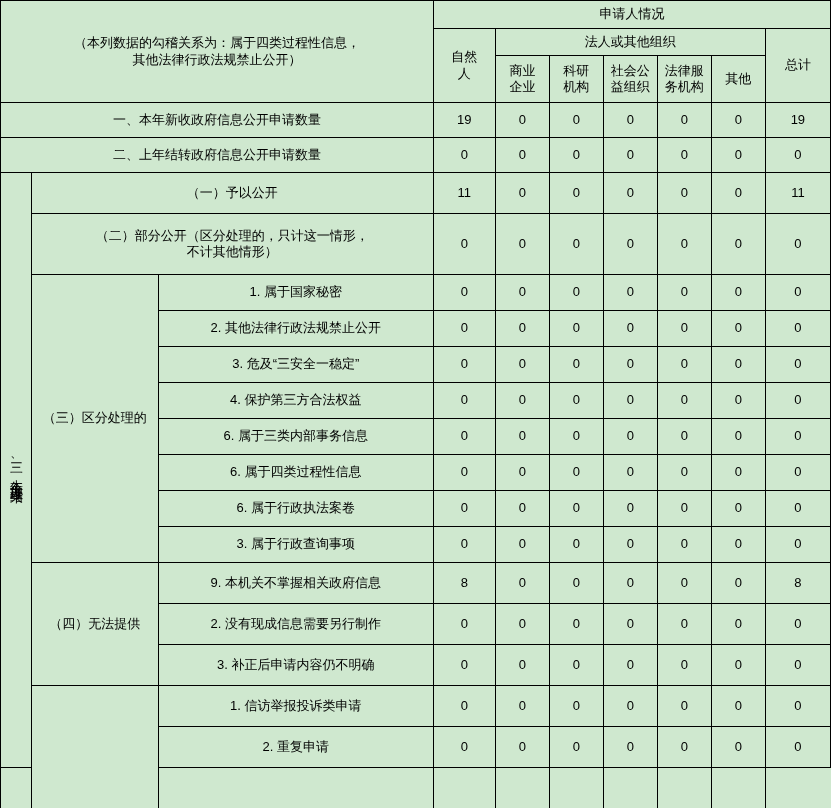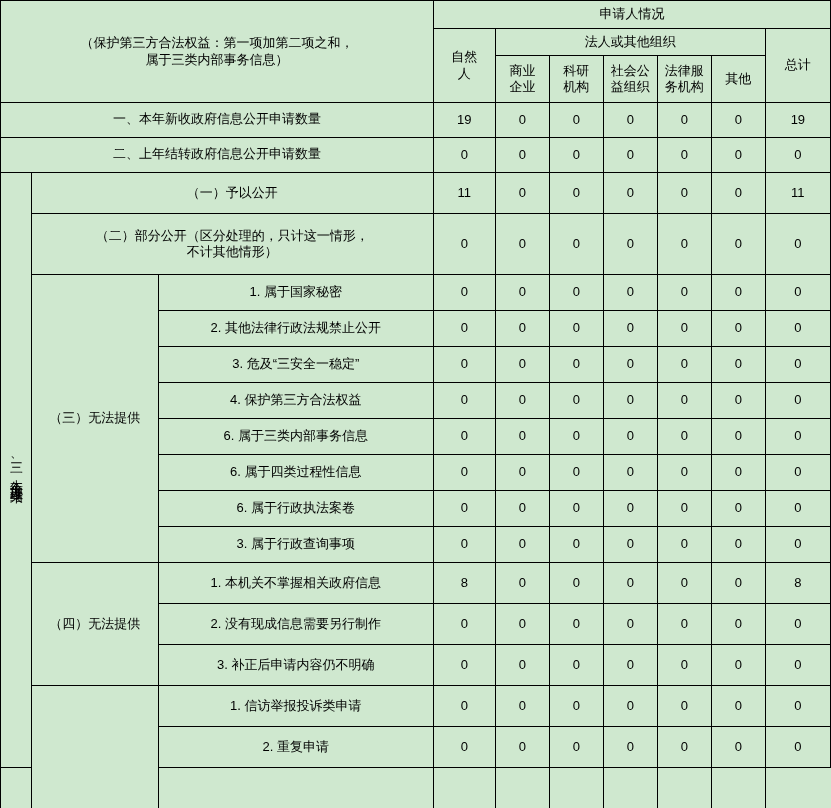--- a/index.html
+++ b/index.html
@@ -61,21 +61,20 @@
   }
   .hdr-total {
     font-size: 14px;
     margin-left: 21px;
   }
   .row-main {
     text-align: left;
     padding-left: 8px;
     font-size: 14px;
     height: 34px;
-    font-family: Liberation Mono, monospace;
   }
   .cell-lvl2 {
     text-align: left;
     padding-left: 14px;
     font-size: 13.5px;
     margin-top: 26px;
   }
   .cell-lvl2-wrap {
     text-align: left;
     padding: 4px 8px 4px 14px;
@@ -126,22 +125,22 @@
     <col class="c-org">
     <col class="c-org">
     <col class="c-org">
     <col class="c-org">
     <col class="c-total">
   </colgroup>
   <tbody>
 
     <tr>
       <td class="hdr-note" colspan="3" rowspan="3">
-        <div>（保护第三方合法权益：第一项加第二项之和，</div>
-        <div>属于三类内部事务信息）</div>
+        <div>（本列数据的勾稽关系为：属于四类过程性信息，</div>
+        <div>其他法律行政法规禁止公开）</div>
       </td>
       <td class="hdr-main" colspan="7">申请人情况</td>
     </tr>
     <tr>
       <td class="hdr-nat" rowspan="2">
         <div>自然</div>
         <div>人</div>
       </td>
       <td class="hdr-sub" colspan="5">法人或其他组织</td>
       <td class="hdr-total" rowspan="2">总计</td>
@@ -212,21 +211,21 @@
       <td class="num">0</td>
       <td class="num">0</td>
       <td class="num">0</td>
       <td class="num">0</td>
       <td class="num">0</td>
       <td class="num">0</td>
       <td class="num">0</td>
     </tr>
 
     <tr>
-      <td class="cell-group" rowspan="8">（三）无法提供</td>
+      <td class="cell-group" rowspan="8">（三）区分处理的</td>
       <td class="cell-lvl3 r-35">1. 属于国家秘密</td>
       <td class="num">0</td>
       <td class="num">0</td>
       <td class="num">0</td>
       <td class="num">0</td>
       <td class="num">0</td>
       <td class="num">0</td>
       <td class="num">0</td>
     </tr>
     <tr>
@@ -295,21 +294,21 @@
       <td class="num">0</td>
       <td class="num">0</td>
       <td class="num">0</td>
       <td class="num">0</td>
       <td class="num">0</td>
       <td class="num">0</td>
     </tr>
 
     <tr>
       <td class="cell-group" rowspan="3">（四）无法提供</td>
-      <td class="cell-lvl3 r-40">1. 本机关不掌握相关政府信息</td>
+      <td class="cell-lvl3 r-40">9. 本机关不掌握相关政府信息</td>
       <td class="num">8</td>
       <td class="num">0</td>
       <td class="num">0</td>
       <td class="num">0</td>
       <td class="num">0</td>
       <td class="num">0</td>
       <td class="num">8</td>
     </tr>
     <tr>
       <td class="cell-lvl3 r-40">2. 没有现成信息需要另行制作</td>

